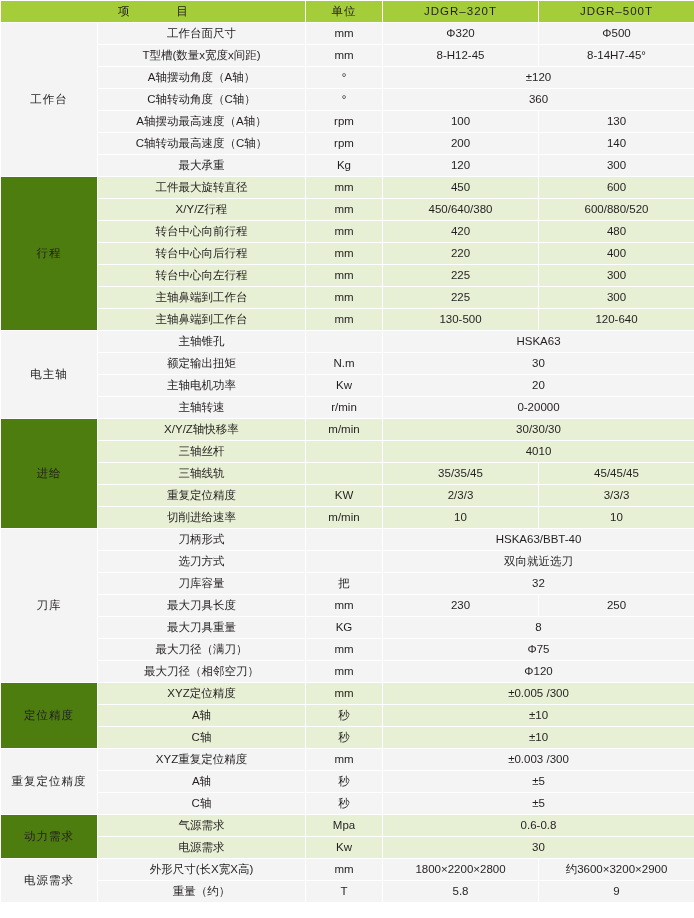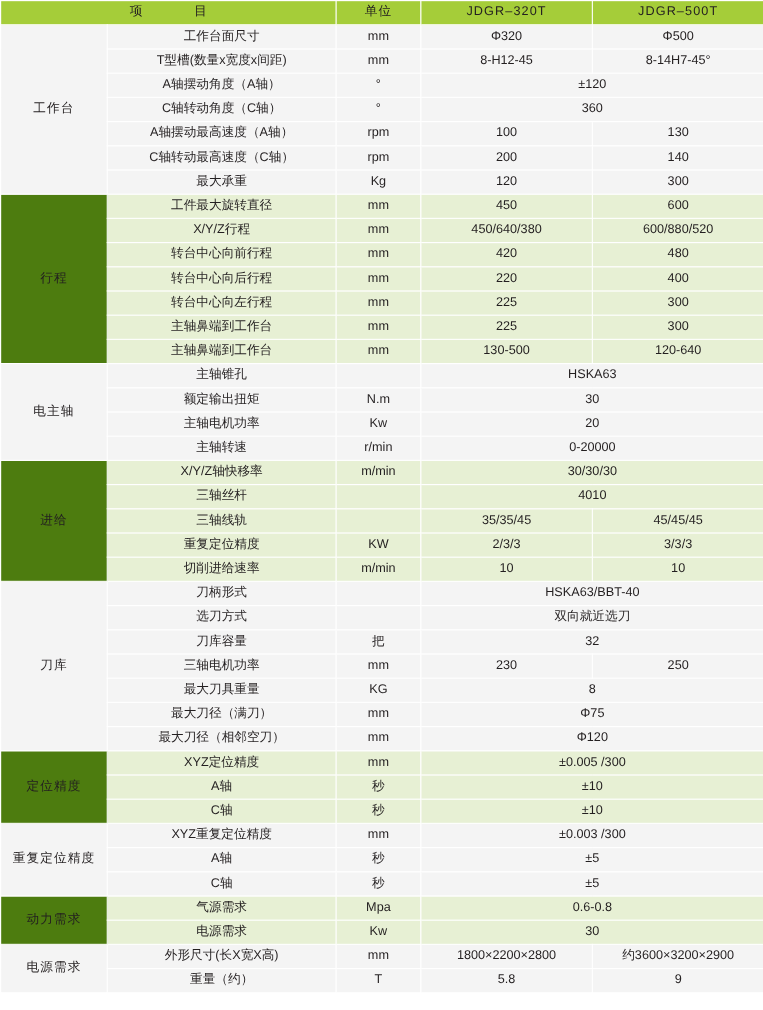--- a/index.html
+++ b/index.html
@@ -246,21 +246,21 @@
         <td class="item">选刀方式</td>
         <td class="unit"></td>
         <td class="val" colspan="2">双向就近选刀</td>
       </tr>
       <tr class="band-white">
         <td class="item">刀库容量</td>
         <td class="unit">把</td>
         <td class="val" colspan="2">32</td>
       </tr>
       <tr class="band-white">
-        <td class="item">三轴电机功率</td>
+        <td class="item">最大刀具长度</td>
         <td class="unit">mm</td>
         <td class="val">230</td>
         <td class="val">250</td>
       </tr>
       <tr class="band-white">
         <td class="item">最大刀具重量</td>
         <td class="unit">KG</td>
         <td class="val" colspan="2">8</td>
       </tr>
       <tr class="band-white">

